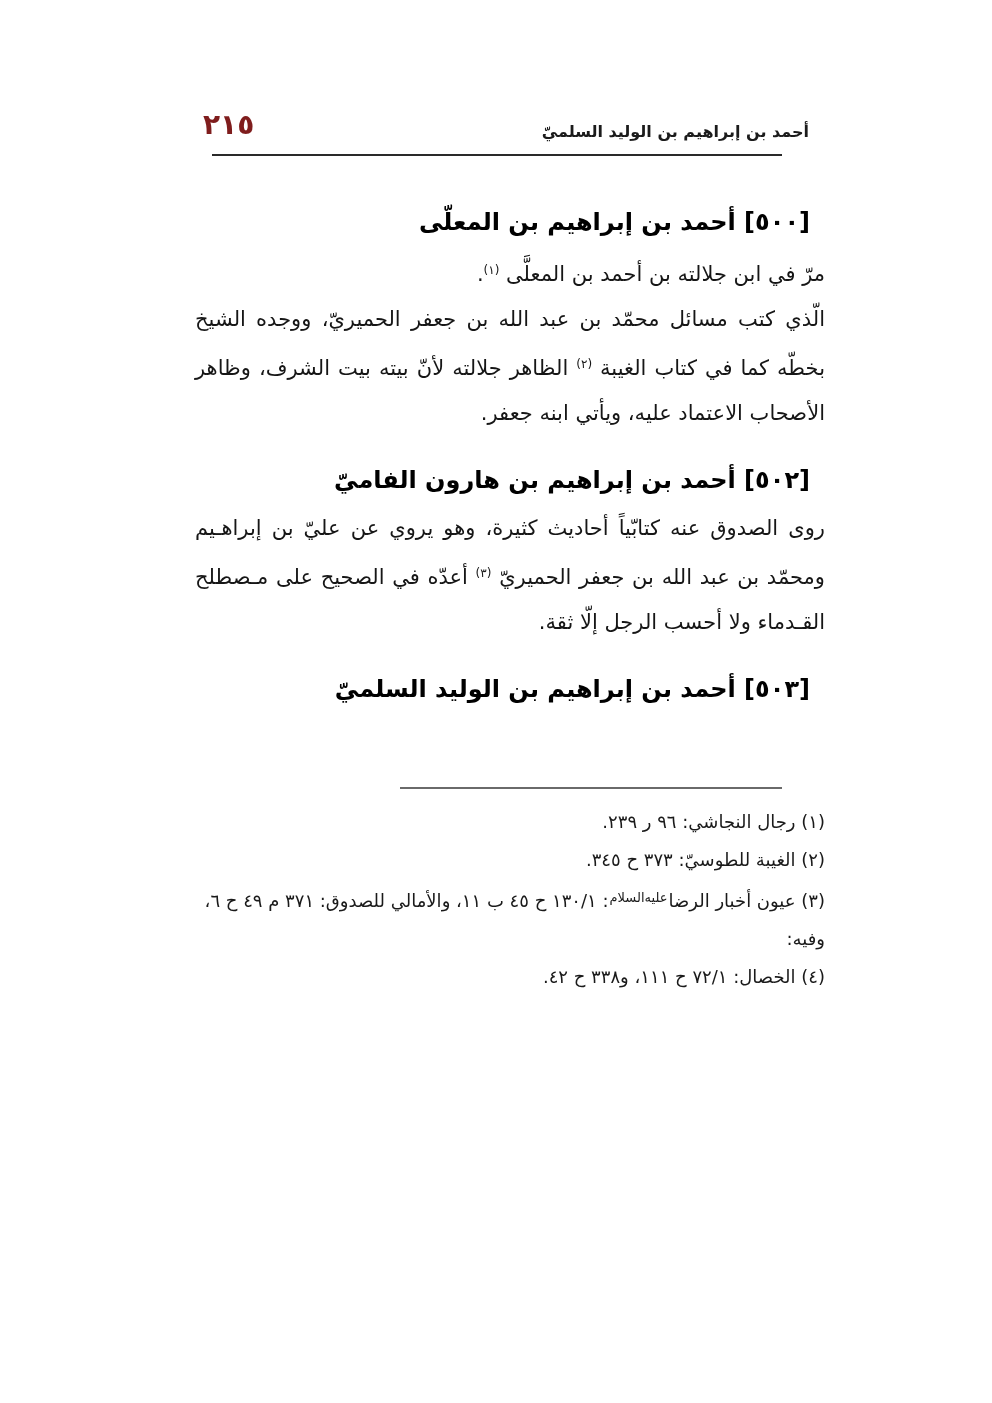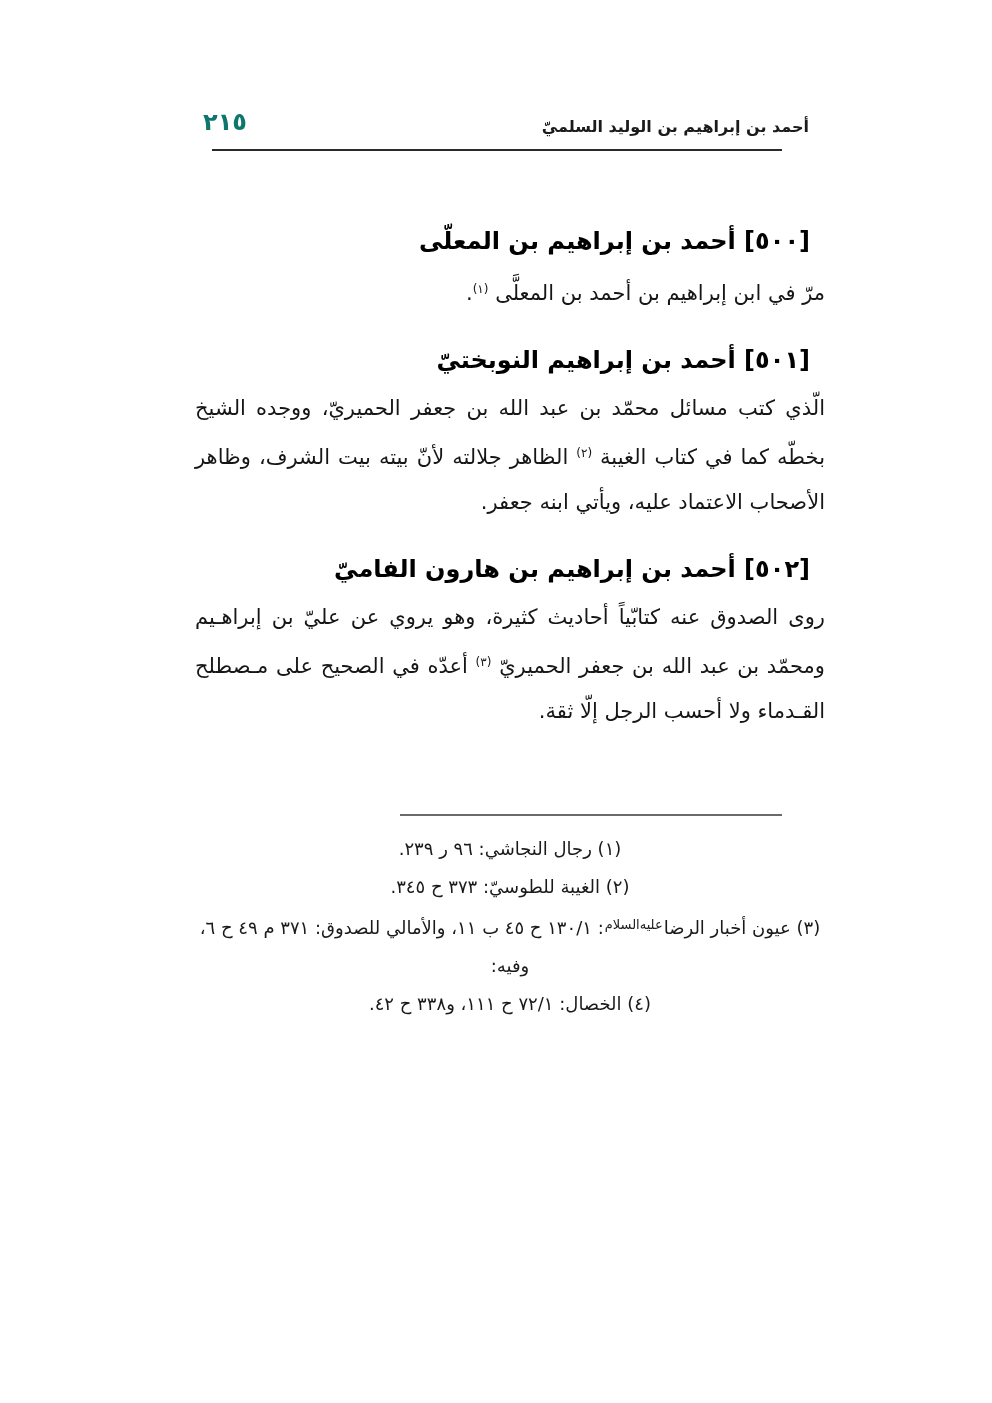--- a/index.html
+++ b/index.html
@@ -29,42 +29,42 @@
     justify-content: space-between;
     align-items: flex-end;
   }
   .running-head {
     font-size: 16px;
     font-weight: bold;
     color: #1b1b1b;
     padding-right: 16px;
   }
   .page-number {
-    font-size: 24px;
+    font-size: 28px;
     font-weight: bold;
-    color: #0f766e;
+    color: #7f1d1d;
     padding-left: 8px;
   }
   .header-rule {
     border: none;
     border-top: 2px solid #2a2a2a;
     margin: 13px 43px 0 17px;
     height: 0;
   }
   
   .entry-heading {
     font-size: 24px;
     font-weight: bold;
     text-align: right;
     margin: 26px 15px 8px 0;
     line-height: 36px;
     color: #000;
   }
   .entry-heading.first {
-    margin-top: 72px;
+    margin-top: 48px;
   }
   .entry-body {
     font-size: 21px;
     line-height: 45px;
     text-align: justify;
     margin: 0;
     color: #161616;
   }
   .fnref {
     font-size: 12px;
@@ -79,21 +79,21 @@
     width: 382px;
     margin: 80px 43px 0 auto;
   }
   .footnotes {
     margin-top: 14px;
     font-size: 18px;
     line-height: 38px;
     color: #1a1a1a;
   }
   .footnote-line {
-    text-align: center;
+    text-align: right;
     margin: 0;
   }
   .footnote-line.indented {
     padding-right: 20px;
   }
   .honorific {
     font-size: 13px;
     vertical-align: 5px;
     margin: 0 1px;
     white-space: nowrap;
@@ -105,34 +105,34 @@
 <div class="sheet">
 
   <div class="page-header">
     <span class="running-head">أحمد بن إبراهيم بن الوليد السلميّ</span>
     <span class="page-number">٢١٥</span>
   </div>
   <hr class="header-rule">
 
   <section>
     <h2 class="entry-heading first">[٥٠٠] أحمد بن إبراهيم بن المعلّى</h2>
-    <p class="entry-body"><span>مرّ في ابن إبراهيم بن أحمد بن المعلَّى </span><span class="fnref">(١)</span><span>.</span></p>
+    <p class="entry-body"><span>مرّ في ابن جلالته بن أحمد بن المعلَّى </span><span class="fnref">(١)</span><span>.</span></p>
   </section>
 
   <section>
-    <h2 class="entry-heading">[٥٠١] أحمد بن إبراهيم النوبختيّ</h2>
     <p class="entry-body"><span>الّذي كتب مسائل محمّد بن عبد الله بن جعفر الحميريّ، ووجده الشيخ بخطّه كما في كتاب الغيبة </span><span class="fnref">(٢)</span><span> الظاهر جلالته لأنّ بيته بيت الشرف، وظاهر الأصحاب الاعتماد عليه، ويأتي ابنه جعفر.</span></p>
   </section>
 
   <section>
     <h2 class="entry-heading">[٥٠٢] أحمد بن إبراهيم بن هارون الفاميّ</h2>
     <p class="entry-body"><span>روى الصدوق عنه كتابّياً أحاديث كثيرة، وهو يروي عن عليّ بن إبراهـيم ومحمّد بن عبد الله بن جعفر الحميريّ </span><span class="fnref">(٣)</span><span> أعدّه في الصحيح على مـصطلح القـدماء ولا أحسب الرجل إلّا ثقة.</span></p>
   </section>
 
   <section>
+    <h2 class="entry-heading">[٥٠٣] أحمد بن إبراهيم بن الوليد السلميّ</h2>
   </section>
 
   <hr class="footnote-separator">
 
   <div class="footnotes">
     <p class="footnote-line">(١) رجال النجاشي: ٩٦ ر ٢٣٩.</p>
     <p class="footnote-line">(٢) الغيبة للطوسيّ: ٣٧٣ ح ٣٤٥.</p>
     <p class="footnote-line"><span>(٣) عيون أخبار الرضا</span><span class="honorific">عليه‌السلام</span><span>: ١٣٠/١ ح ٤٥ ب ١١، والأمالي للصدوق: ٣٧١ م ٤٩ ح ٦، وفيه:</span></p>
     <p class="footnote-line">(٤) الخصال: ٧٢/١ ح ١١١، و٣٣٨ ح ٤٢.</p>
   </div>

